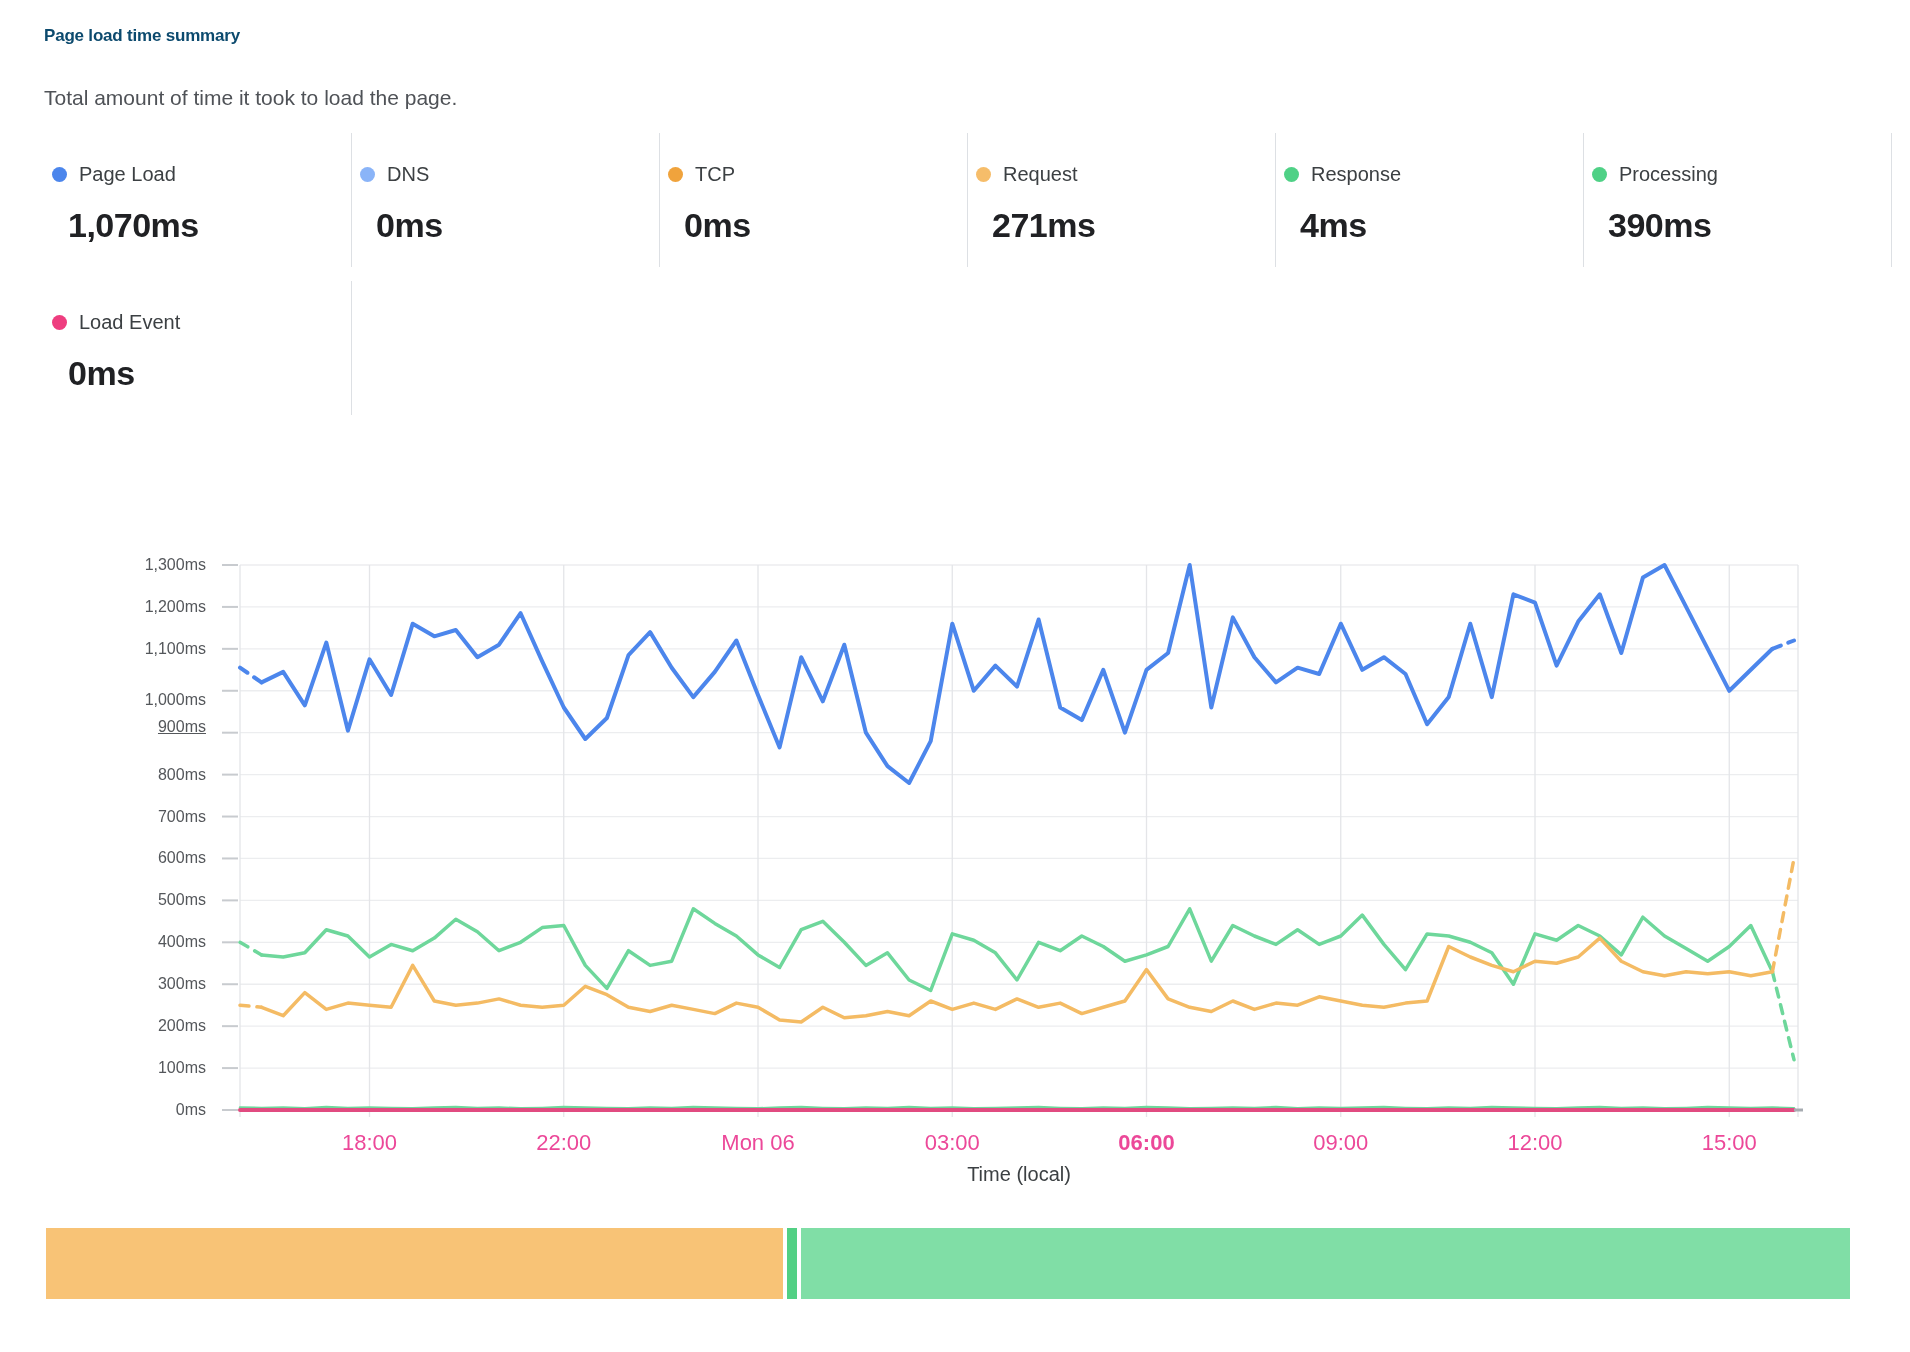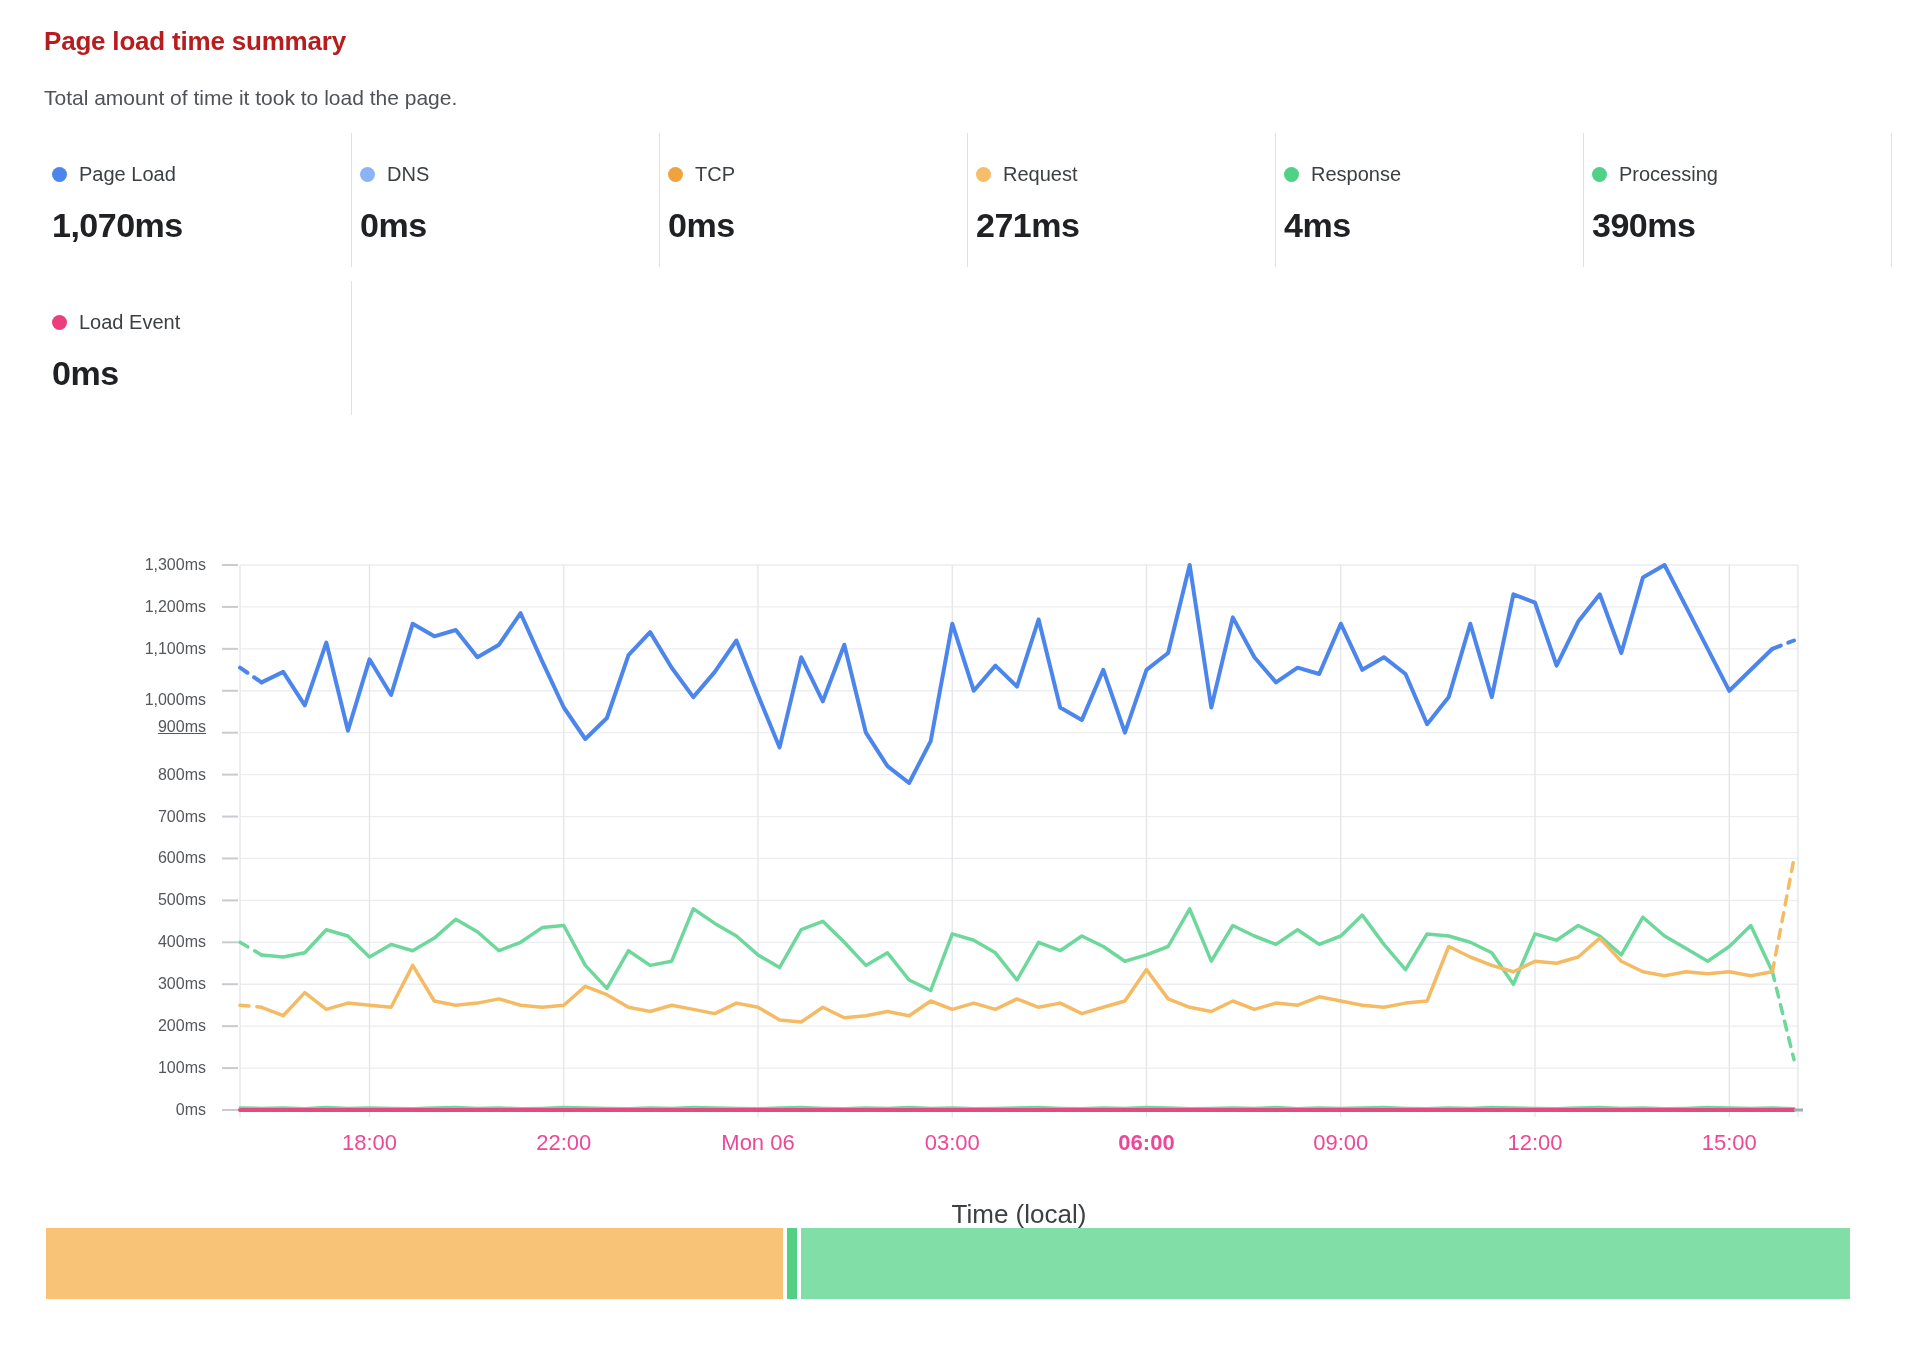--- a/index.html
+++ b/index.html
@@ -2,49 +2,49 @@
 <html><head>
 <meta charset="utf-8">
 <style>
   html,body{margin:0;padding:0;}
   body{
     width:1910px;height:1352px;position:relative;background:#ffffff;
     font-family:"Liberation Sans", sans-serif;overflow:hidden;
   }
   .title{
     position:absolute;left:44px;top:26px;
-    font-size:26px;font-weight:700;color:#b91c1c;letter-spacing:-0.2px;
+    font-size:17px;font-weight:700;color:#0c4a6e;letter-spacing:-0.2px;
   }
   .subtitle{
     position:absolute;left:44px;top:86px;
     font-size:21px;color:#4f5257;
   }
   .stats{
     position:absolute;left:44px;top:133px;
     display:grid;grid-template-columns:repeat(6,308px);row-gap:14px;
   }
   .stat{
     border-right:1px solid #dde0e4;
     padding:30px 8px 22px 8px;
   }
   .leg{display:flex;align-items:center;gap:12px;font-size:20px;color:#3c4043;}
   .dot{width:15px;height:15px;border-radius:50%;flex:0 0 auto;}
-  .val{margin-top:20px;font-size:34px;font-weight:700;color:#202124;letter-spacing:-0.5px;}
+  .val{margin-top:20px;font-size:34px;font-weight:700;color:#202124;letter-spacing:-0.5px;margin-left:16px;}
   #chart-svg{position:absolute;left:0;top:0;}
   .ylabel{
     position:absolute;left:40px;width:166px;text-align:right;
     font-size:16px;color:#54575b;line-height:24px;
   }
   .xlabel{
     position:absolute;top:1130px;transform:translateX(-50%);
     font-size:22px;color:#ec4899;white-space:nowrap;
   }
   .axis-title{
     position:absolute;top:1163px;left:1019px;transform:translateX(-50%);
-    font-size:26px;color:#3c4043;margin-top:36px;
+    font-size:20px;color:#3c4043;
   }
   .bar{
     position:absolute;left:46px;top:1228px;height:71px;
     display:flex;gap:4px;
   }
   .seg{height:100%;}
 </style>
 </head>
 <body>
 

